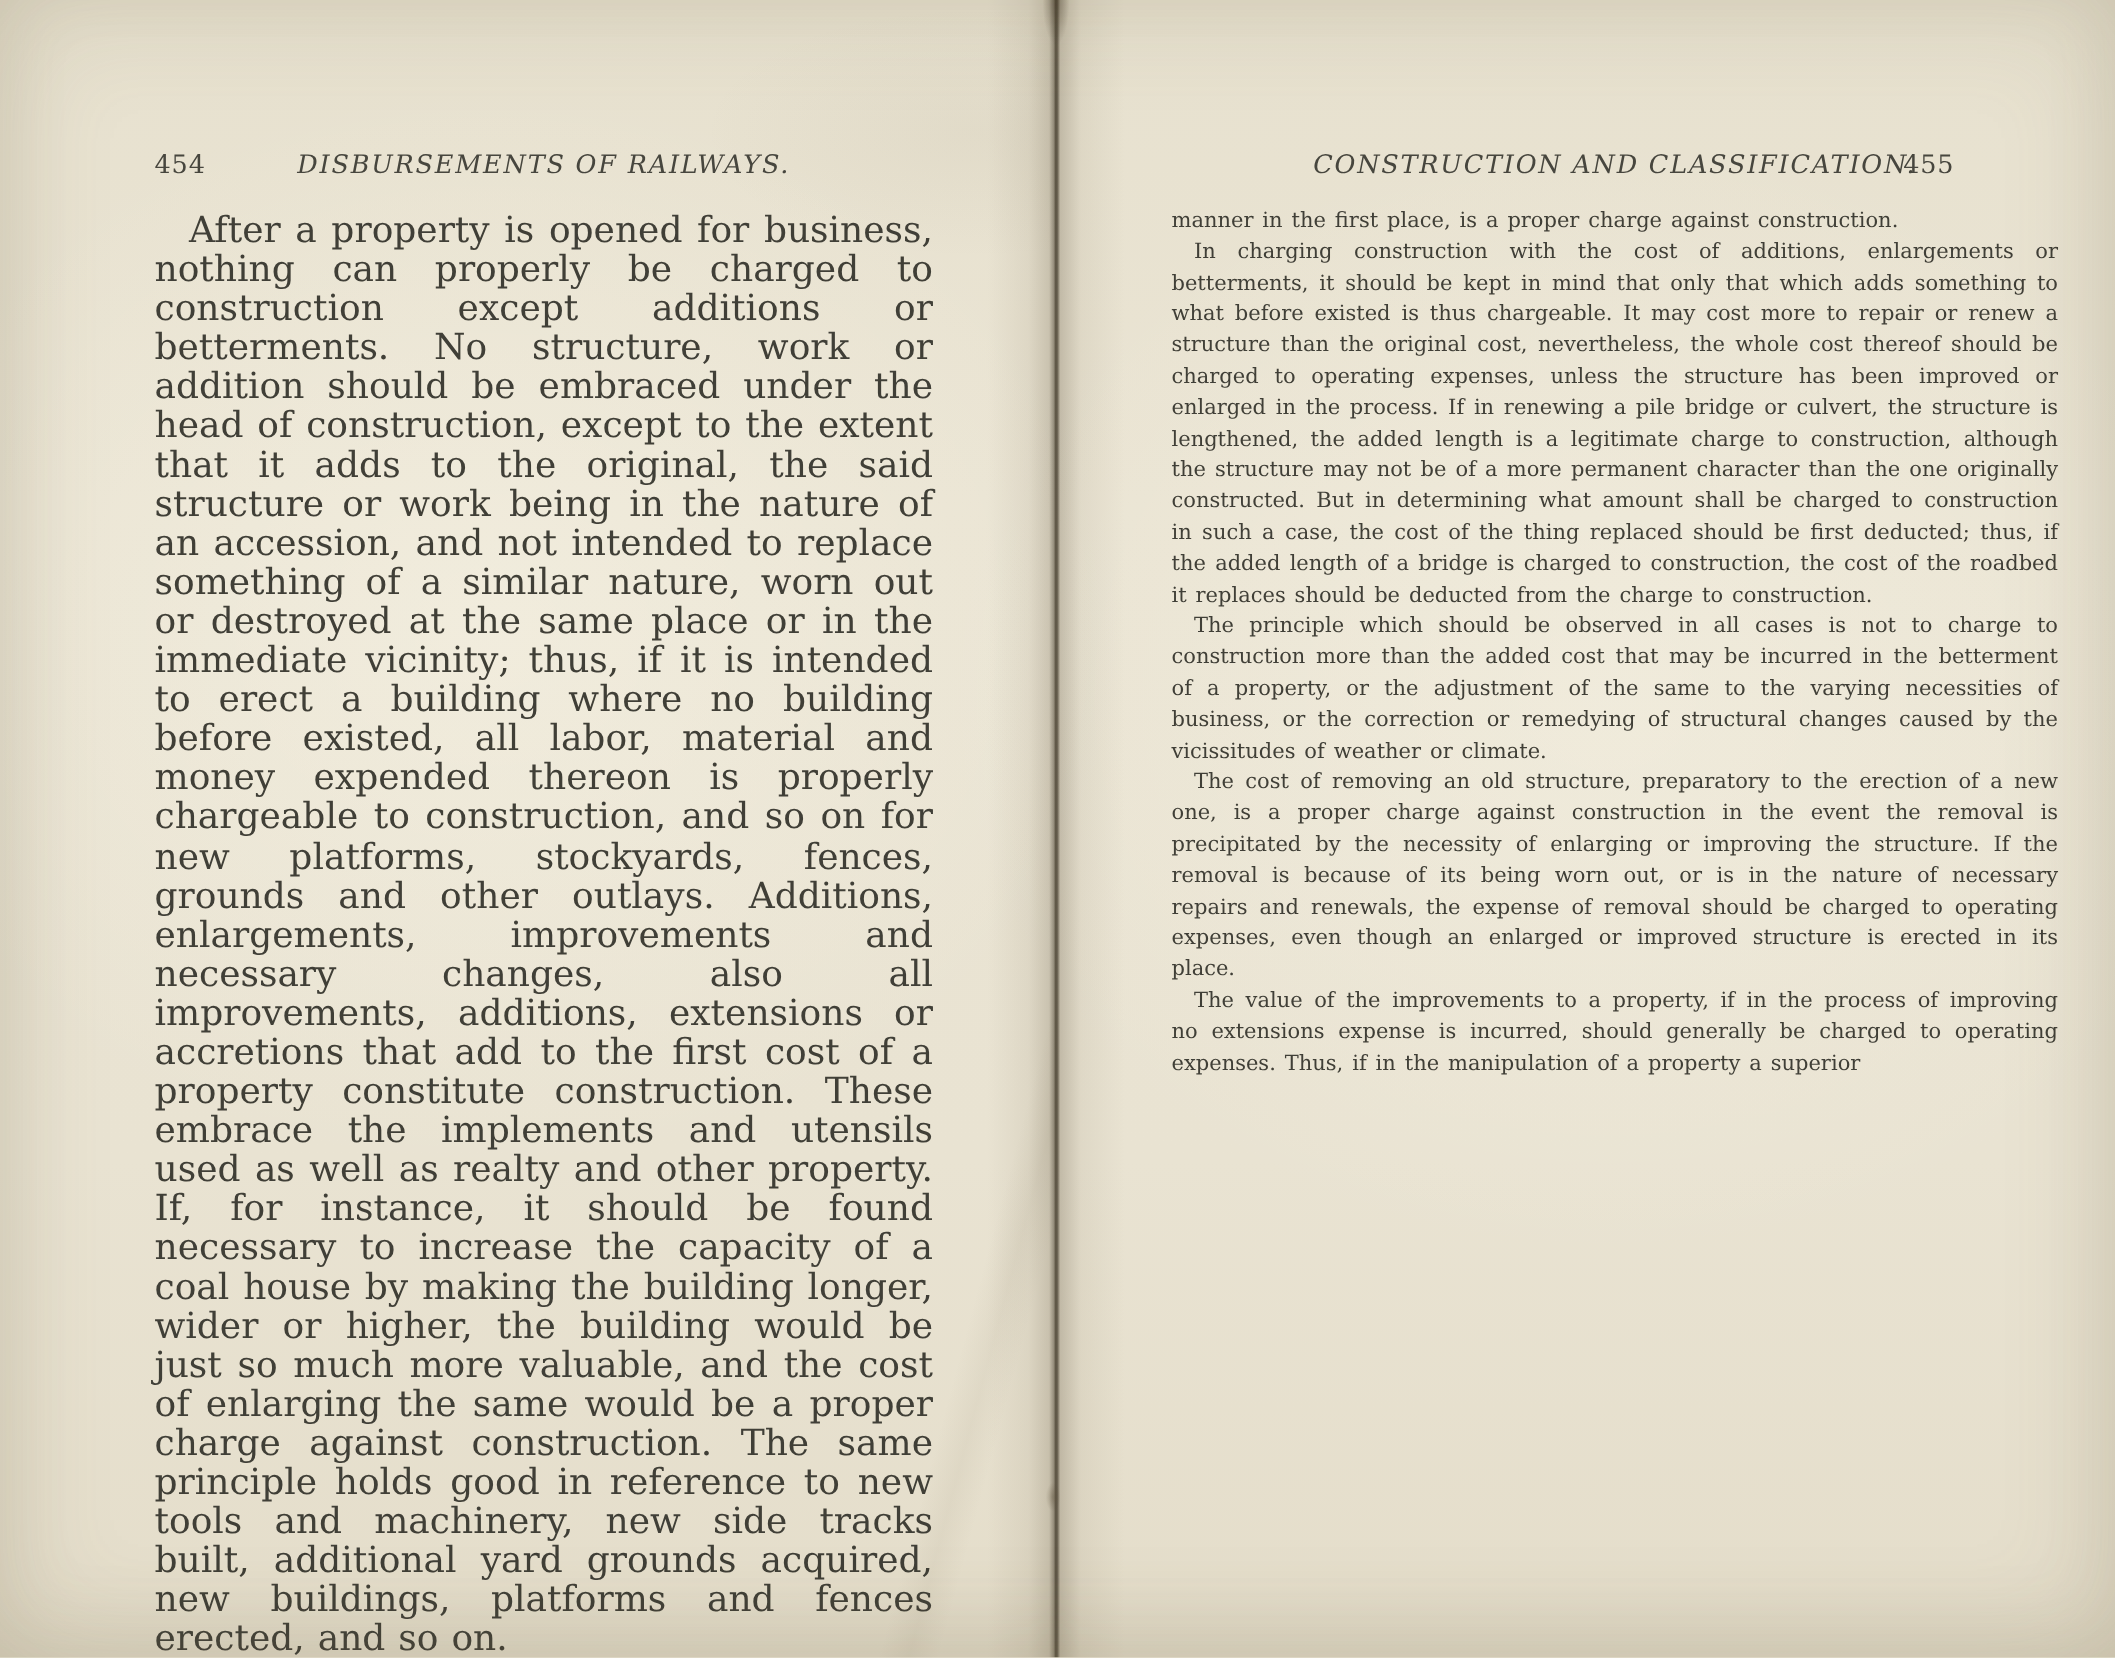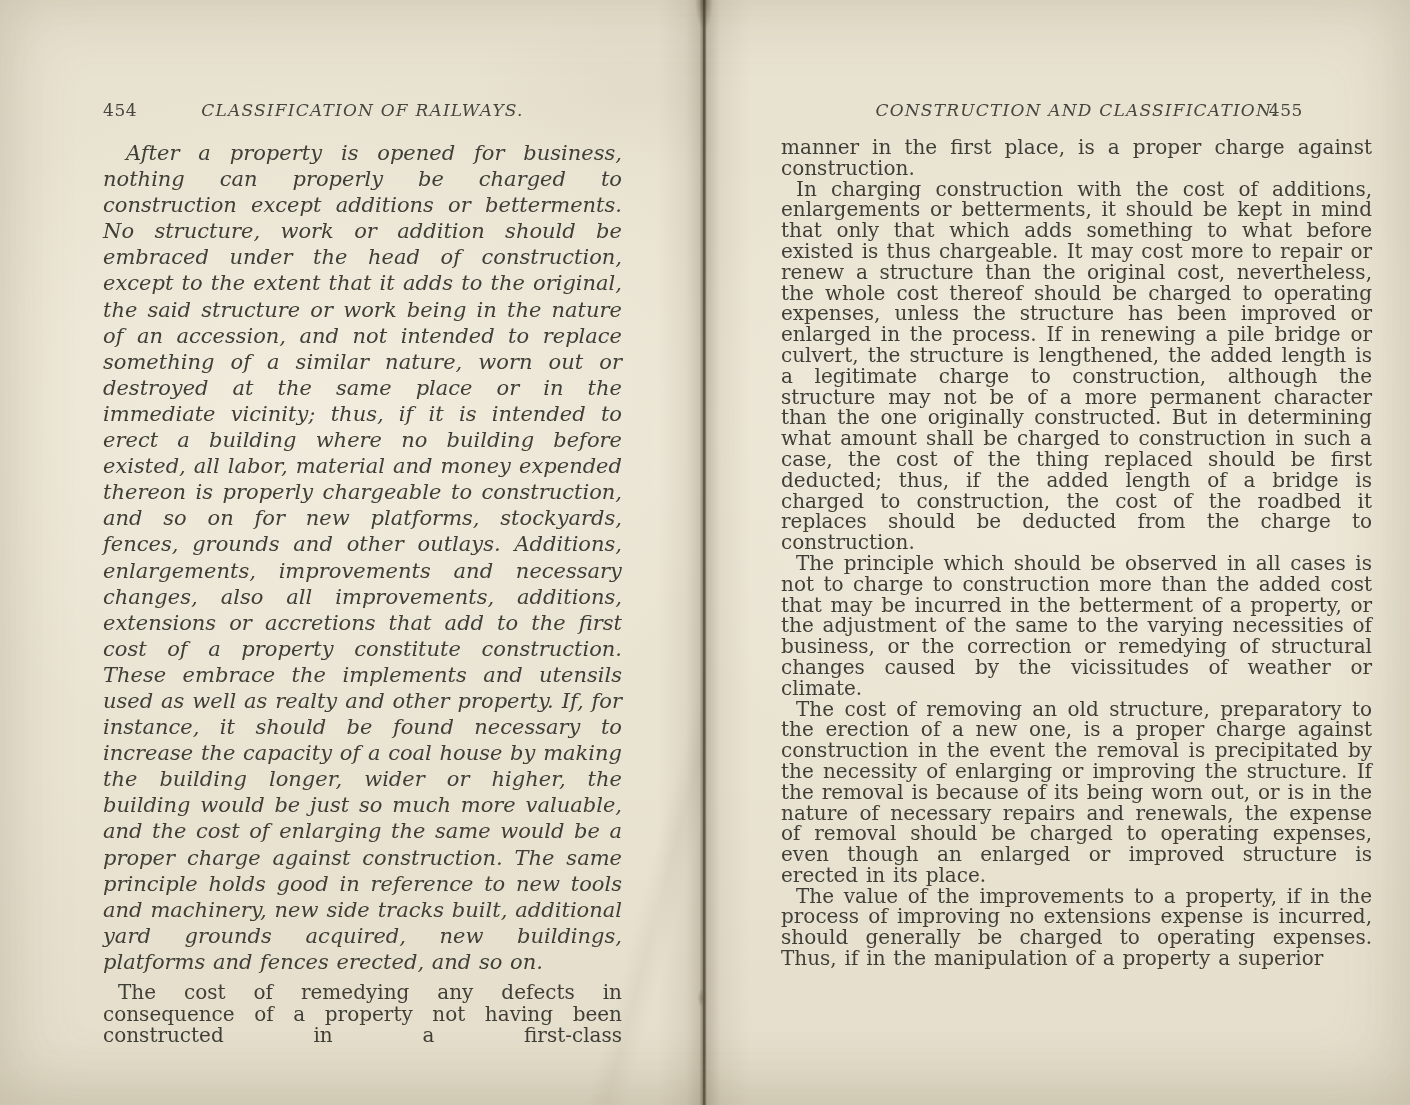--- a/index.html
+++ b/index.html
@@ -66,27 +66,26 @@
   .pagenum { position: absolute; top: 0; font-style: normal; }
   .page-left  .pagenum { left: 0; }
   .page-right .pagenum { right: 69px; }
 
   .body-text { position: absolute; text-align: justify; }
   .page-left  .body-text { top: 140px; left: 103px; width: 519px; }
   .page-right .body-text { top: 137px; left: 75px;  width: 591px; }
 
   .body-text p { margin: 0; }
   .text-lg {
-    font-size: 21px;
+    font-size: 24px;
     line-height: 26.1px;
     word-spacing: 1px;
-    font-style: italic;
   }
   .text-sm {
-    font-size: 20px;
+    font-size: 14px;
     line-height: 20.8px;
     word-spacing: 1.5px;
   }
   .indent-lg { text-indent: 23px; }
   .indent-sm { text-indent: 15px; }
   .left-footnote { margin-top: 7px !important; line-height: 21.5px; }
   .justify-last { text-align-last: justify; }
 
   
   .gutter-shadow {
@@ -120,21 +119,21 @@
   }
 </style>
 </head>
 <body>
 
 <div class="scan">
 
   <section class="page page-left">
     <header class="running-header">
       <span class="pagenum">454</span>
-      <span class="running-title">CLASSIFICATION OF RAILWAYS.</span>
+      <span class="running-title">DISBURSEMENTS OF RAILWAYS.</span>
     </header>
     <div class="body-text">
       <p class="text-lg indent-lg">After a property is opened for business, nothing can properly be charged to construction except additions or betterments. No structure, work or addition should be embraced under the head of construction, except to the extent that it adds to the original, the said structure or work being in the nature of an accession, and not intended to replace something of a similar nature, worn out or destroyed at the same place or in the immediate vicinity; thus, if it is intended to erect a building where no building before existed, all labor, material and money expended thereon is properly chargeable to construction, and so on for new platforms, stockyards, fences, grounds and other outlays. Additions, enlargements, improvements and necessary changes, also all improvements, additions, extensions or accretions that add to the first cost of a property constitute construction. These embrace the implements and utensils used as well as realty and other property. If, for instance, it should be found necessary to increase the capacity of a coal house by making the building longer, wider or higher, the building would be just so much more valuable, and the cost of enlarging the same would be a proper charge against construction. The same principle holds good in reference to new tools and machinery, new side tracks built, additional yard grounds acquired, new buildings, platforms and fences erected, and so on.</p>
       <p class="text-sm indent-sm left-footnote justify-last">The cost of remedying any defects in consequence of a property not having been constructed in a first-class</p>
     </div>
   </section>
 
   <section class="page page-right">
     <header class="running-header">
       <span class="running-title">CONSTRUCTION AND CLASSIFICATION.</span>

